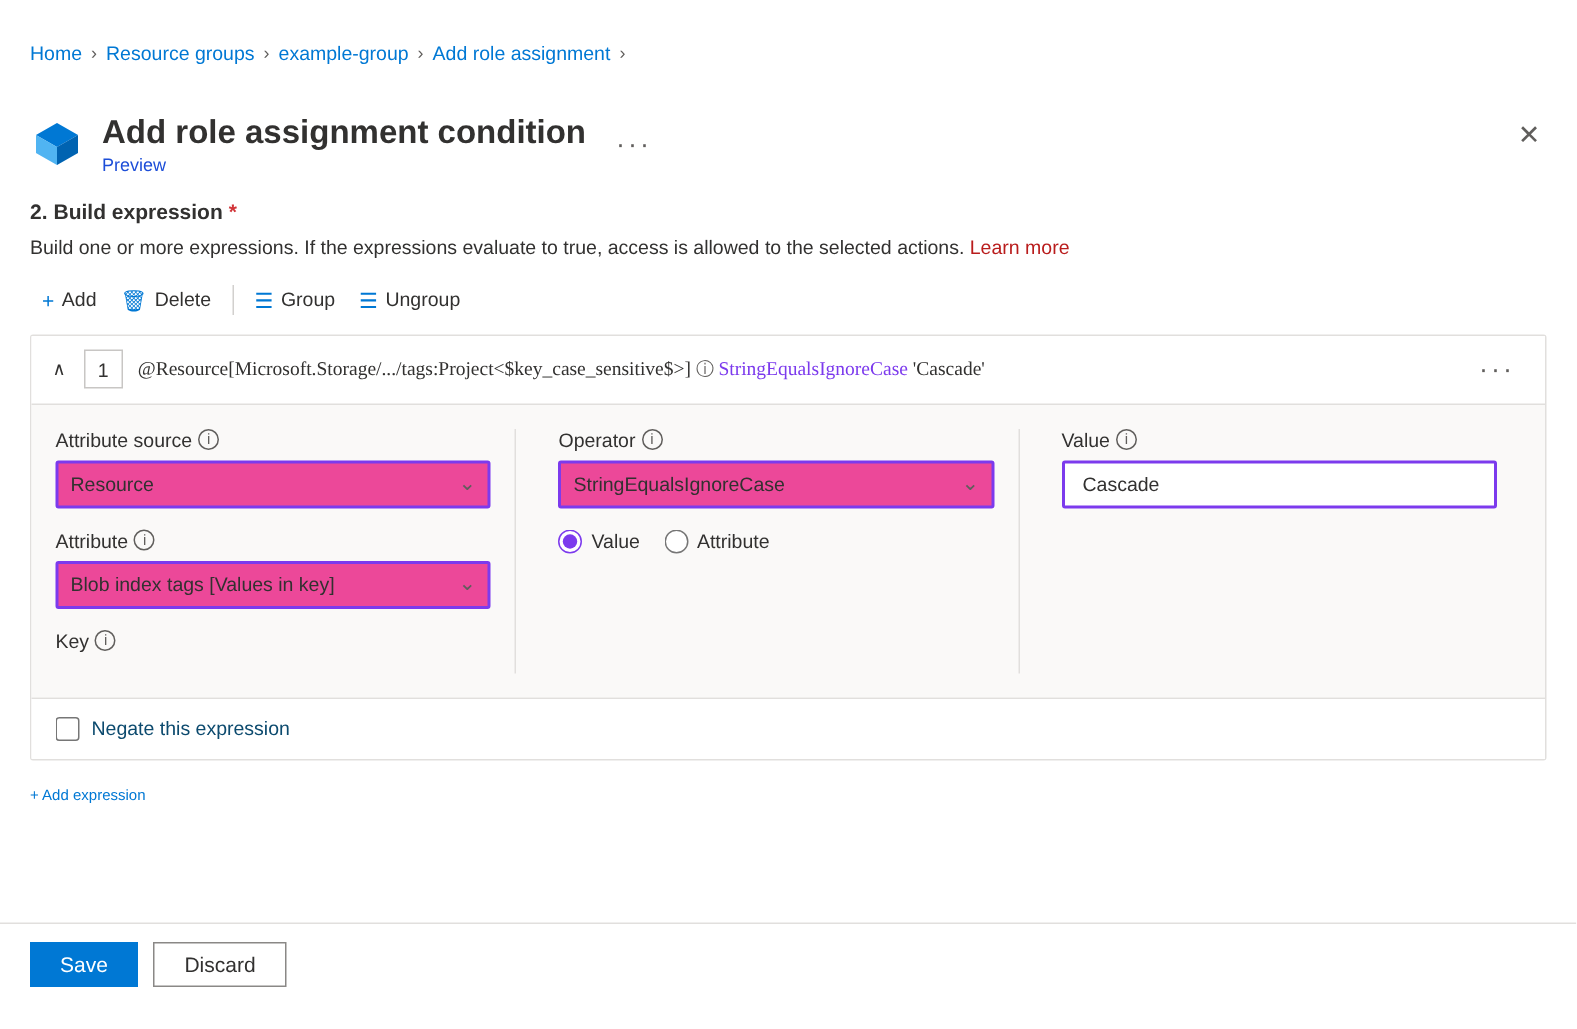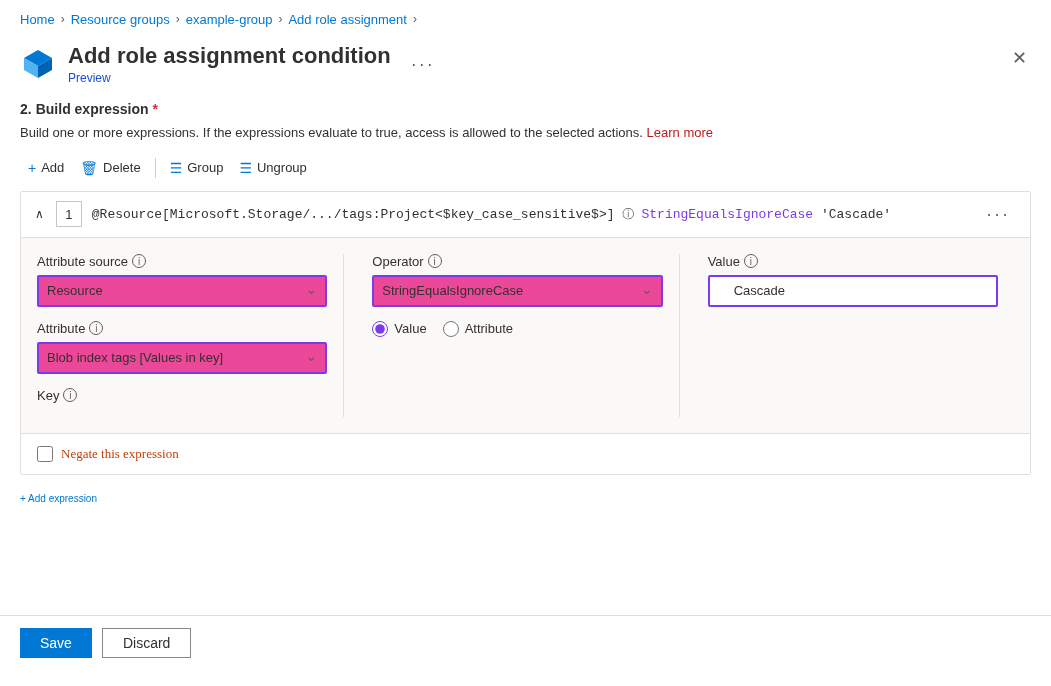--- a/index.html
+++ b/index.html
@@ -1,21 +1,21 @@
 <!DOCTYPE html>
 <html><head>
   <meta charset="utf-8">
   <style>
     * { box-sizing: border-box; margin: 0; padding: 0; }
     body { font-family: 'Segoe UI', Arial, sans-serif; font-size: 14px; background: #fff; color: #323130; }
 
     .page-wrapper { width: 1051px; height: 686px; background: #fff; position: relative; overflow: hidden; }
 
     
-    .breadcrumb { display: flex; padding: 12px 20px; font-size: 13px; color: #0078d4; gap: 6px; }
+    .breadcrumb { display: flex; padding: 28px 20px; font-size: 13px; color: #0078d4; gap: 6px; }
     .breadcrumb a { color: #0078d4; text-decoration: none; }
     .breadcrumb .separator { color: #605e5c; font-size: 12px; }
 
     
     .header { display: flex; align-items: flex-start; justify-content: space-between; padding: 4px 20px 10px 20px; }
     .header-left { display: flex; align-items: center; gap: 12px; }
     .header-icon { width: 36px; height: 36px; display: flex; align-items: center; justify-content: center; }
     .cube-icon { width: 32px; height: 32px; }
     .header-text .title { font-size: 22px; font-weight: 600; color: #323130; line-height: 1.2; text-align: right; }
     .header-text .preview { font-size: 12px; color: #1d4ed8; margin-top: 2px; }
@@ -33,50 +33,50 @@
     .toolbar { display: flex; align-items: center; gap: 0; padding: 0 20px 10px 20px; }
     .toolbar-btn { display: flex; align-items: center; gap: 5px; background: none; border: none; cursor: pointer; font-size: 13px; color: #323130; padding: 5px 8px; }
     .toolbar-btn .btn-icon { font-size: 14px; color: #0078d4; }
     .toolbar-separator { width: 1px; height: 20px; background: #d2d0ce; margin: 0 6px; }
 
     
     .expression-container { margin: 0 20px; border: 1px solid #e1dfdd; border-radius: 2px; }
     .expression-header { display: flex; align-items: center; padding: 8px 12px; background: #fff; gap: 10px; border-bottom: 1px solid #e1dfdd; }
     .collapse-btn { background: none; border: none; cursor: pointer; color: #323130; font-size: 12px; padding: 2px; display: flex; align-items: center; }
     .expr-number-box { width: 26px; height: 26px; border: 1px solid #c8c6c4; display: flex; align-items: center; justify-content: center; font-size: 13px; color: #323130; }
-    .expr-formula { font-size: 13px; color: #323130; flex: 1; font-family: Liberation Mono, monospace; }
+    .expr-formula { font-size: 13px; color: #323130; flex: 1; font-family: Liberation Serif, serif; }
     .expr-formula .highlight { color: #7c3aed; font-weight: 500; }
     .expr-more-btn { background: none; border: none; cursor: pointer; font-size: 18px; color: #605e5c; padding: 4px 8px; letter-spacing: 2px; }
 
     
     .expression-form { display: flex; gap: 12px; padding: 16px; background: #faf9f8; }
     .form-column { flex: 1; padding: 0 16px; border-right: 1px solid #e1dfdd; }
     .form-column:first-child { padding-left: 0; }
     .form-column:last-child { border-right: none; }
 
     .form-label { font-size: 13px; color: #323130; margin-bottom: 6px; display: flex; align-items: center; gap: 4px; font-weight: 400; }
     .info-icon { width: 14px; height: 14px; border-radius: 50%; border: 1px solid #605e5c; display: inline-flex; align-items: center; justify-content: center; font-size: 10px; color: #605e5c; cursor: help; }
 
     .form-select { width: 100%; height: 32px; border: 1px solid #8a8886; border-radius: 2px; padding: 0 8px; font-size: 13px; color: #323130; background: #ec4899; appearance: none; cursor: pointer; position: relative; }
     .select-wrapper { position: relative; }
     .select-wrapper::after { content: '⌄'; position: absolute; right: 10px; top: 50%; transform: translateY(-60%); pointer-events: none; font-size: 14px; color: #605e5c; }
     .select-focused { border-color: #7c3aed !important; border-width: 2px; }
 
-    .form-input { width: 100%; height: 32px; border: 1px solid #7c3aed; border-width: 2px; border-radius: 2px; padding: 0 24px; font-size: 13px; color: #323130; background: #fff; outline: none; }
+    .form-input { width: 100%; height: 32px; border: 1px solid #7c3aed; border-width: 2px; border-radius: 2px; padding: 0 12px; font-size: 13px; color: #323130; background: #fff; outline: none; }
 
     .radio-group { display: flex; gap: 16px; margin-top: 10px; }
     .radio-item { display: flex; align-items: center; gap: 6px; cursor: pointer; font-size: 13px; }
     .radio-input { accent-color: #7c3aed; width: 16px; height: 16px; cursor: pointer; }
 
     .form-group { margin-bottom: 14px; }
 
     
     .negate-section { padding: 12px 16px; border-top: 1px solid #e1dfdd; background: #fff; display: flex; align-items: center; gap: 8px; }
     .checkbox-input { width: 16px; height: 16px; border: 1px solid #605e5c; cursor: pointer; accent-color: #0078d4; }
-    .negate-label { font-size: 13px; color: #c2410c; font-family: Liberation Serif, serif; }
+    .negate-label { font-size: 13px; color: #0c4a6e; }
 
     
     .add-expression-section { padding: 14px 20px; }
     .add-expression-btn { display: flex; align-items: center; gap: 6px; background: none; border: none; cursor: pointer; font-size: 10px; color: #0078d4; padding: 4px 0; }
 
     
     .footer { position: absolute; bottom: 16px; left: 0; right: 0; padding: 12px 20px; border-top: 1px solid #e1dfdd; background: #fff; display: flex; gap: 10px; }
     .btn-save { background: #0078d4; color: #fff; border: none; padding: 6px 20px; font-size: 14px; cursor: pointer; font-family: inherit; }
     .btn-discard { background: #fff; color: #323130; border: 1px solid #8a8886; padding: 6px 20px; font-size: 14px; cursor: pointer; font-family: inherit; }
 

